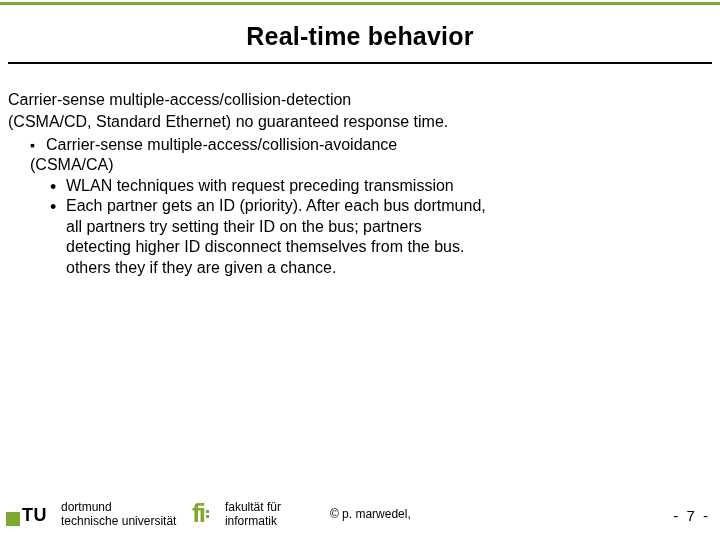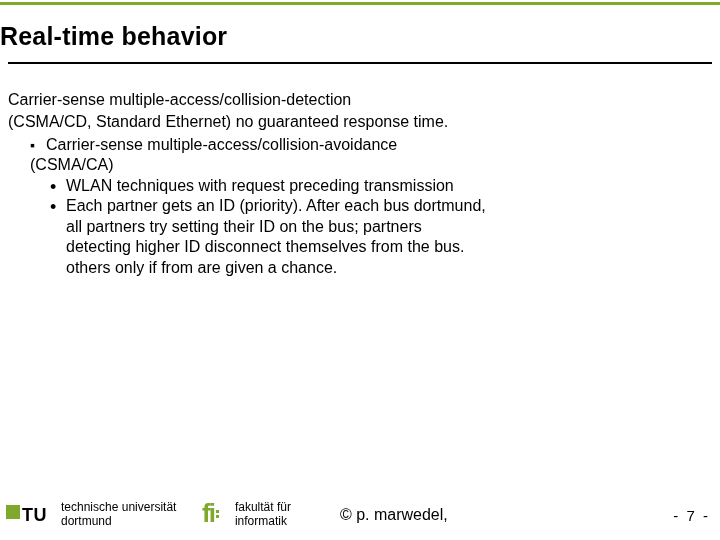--- a/index.html
+++ b/index.html
@@ -1,42 +1,42 @@
 <!DOCTYPE html>
 <html><head>
 <meta charset="utf-8">
 <style>
   * { margin: 0; padding: 0; box-sizing: border-box; }
   html, body { width: 720px; height: 540px; font-family: Arial, Helvetica, sans-serif; background: #fff; color: #000; }
   .slide { position: relative; width: 720px; height: 540px; }
   .topbar { position: absolute; top: 2px; left: 0; width: 720px; height: 3px; background: #7fa82f; }
-  .title-wrap { position: absolute; top: 22px; left: 0; width: 720px; }
+  .title-wrap { position: absolute; top: 22px; left: 0; width: 720px; text-align: center; }
   .title { font-size: 25px; font-weight: bold; letter-spacing: 0.2px; }
   .title-rule { position: absolute; top: 62px; left: 8px; width: 704px; height: 0; border-top: 2px solid #000; }
   .body { position: absolute; top: 90px; left: 8px; width: 704px; font-size: 16px; line-height: 1.28; }
   .para { margin-bottom: 2px; }
   .lvl1 { padding-left: 22px; }
   .lvl1 .bullet { position: relative; padding-left: 16px; }
   .lvl1 .bullet::before { content: "▪"; position: absolute; left: 0; top: 2px; font-size: 14px; }
   .lvl2 { padding-left: 42px; }
   .lvl2 .dot { position: relative; padding-left: 16px; }
   .lvl2 .dot::before { content: "•"; position: absolute; left: 0; top: 0; font-size: 18px; }
   .cont { padding-left: 58px; }
   .footer { position: absolute; bottom: 6px; left: 0; width: 720px; height: 38px; }
   .footer-table { display: flex; align-items: center; width: 100%; height: 100%; }
-  .tu-logo { display: flex; align-items: flex-start; gap: 2px; margin-left: 6px; }
+  .tu-logo { display: flex; align-items: flex-end; gap: 2px; margin-left: 6px; }
   .tu-box { width: 14px; height: 14px; background: #7fa82f; }
   .tu-text { font-size: 18px; font-weight: bold; letter-spacing: 0.5px; }
   .uni-text { font-size: 12px; line-height: 1.15; margin-left: 14px; width: 130px; }
-  .fi-logo { display: flex; align-items: flex-start; margin-left: 11px; }
+  .fi-logo { display: flex; align-items: flex-start; margin-left: 1px; }
   .fi-mark { font-size: 26px; font-weight: bold; color: #7fa82f; letter-spacing: -2px; position: relative; top: -2px; }
   .fi-squares { display: inline-flex; flex-direction: column; gap: 2px; margin-left: 2px; position: relative; top: 10px; }
   .fi-sq { width: 3px; height: 3px; background: #7fa82f; }
   .fak-text { font-size: 12px; line-height: 1.15; margin-left: 16px; width: 85px; }
-  .copy-text { font-size: 16px; line-height: 1.15; margin-left: 20px; width: 140px; }
+  .copy-text { font-size: 12px; line-height: 1.15; margin-left: 20px; width: 140px; }
   .pagenum { position: absolute; right: 10px; bottom: 10px; font-size: 15px; letter-spacing: 2px; }
 </style>
 </head>
 <body>
 
 <div class="slide">
   <div class="topbar"></div>
 
   <div class="title-wrap">
     <div class="title">Real-time behavior</div>
@@ -55,32 +55,32 @@
     </div>
 
     <div class="lvl2">
       <div class="dot">WLAN techniques with request preceding transmission</div>
     </div>
     <div class="lvl2">
       <div class="dot">Each partner gets an ID (priority). After each bus dortmund,</div>
     </div>
     <div class="cont">all partners try setting their ID on the bus; partners</div>
     <div class="cont">detecting higher ID disconnect themselves from the bus.</div>
-    <div class="cont">others only if from are given a chance.</div>
+    <div class="cont">others they if they are given a chance.</div>
   </div>
 
   <div class="footer">
     <div class="footer-table">
       <div class="tu-logo">
         <span class="tu-box"></span>
         <span class="tu-text">TU</span>
       </div>
       <div class="uni-text">
+        <div>dortmund</div>
         <div>technische universität</div>
-        <div>dortmund</div>
       </div>
       <div class="fi-logo">
         <span class="fi-mark">fi</span>
         <span class="fi-squares">
           <span class="fi-sq"></span>
             <span class="fi-sq"></span>
         </span>
       </div>
       <div class="fak-text">
         <div>fakultät für</div>

